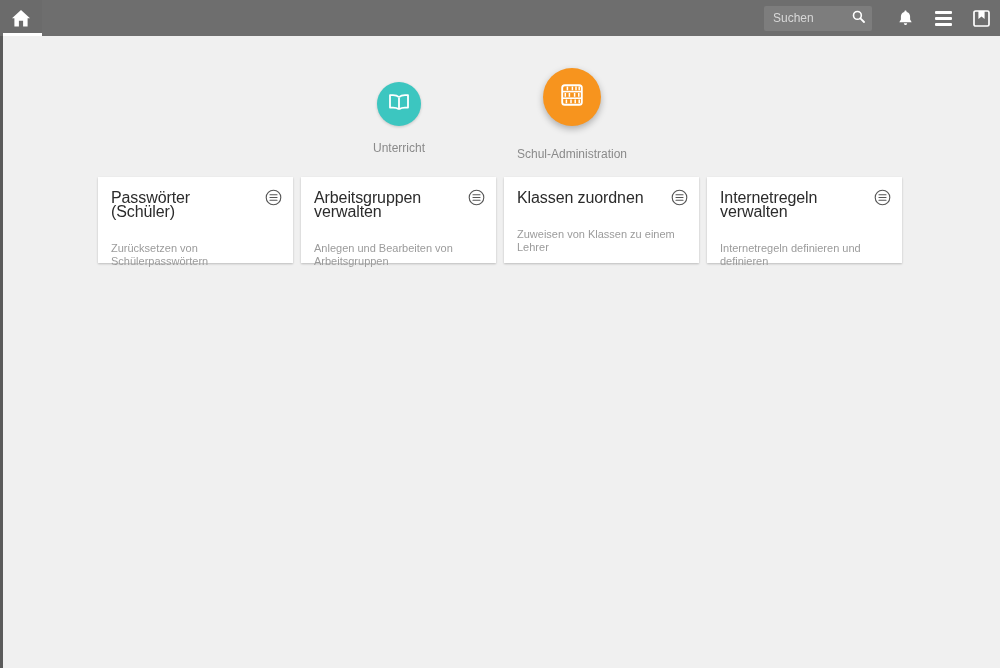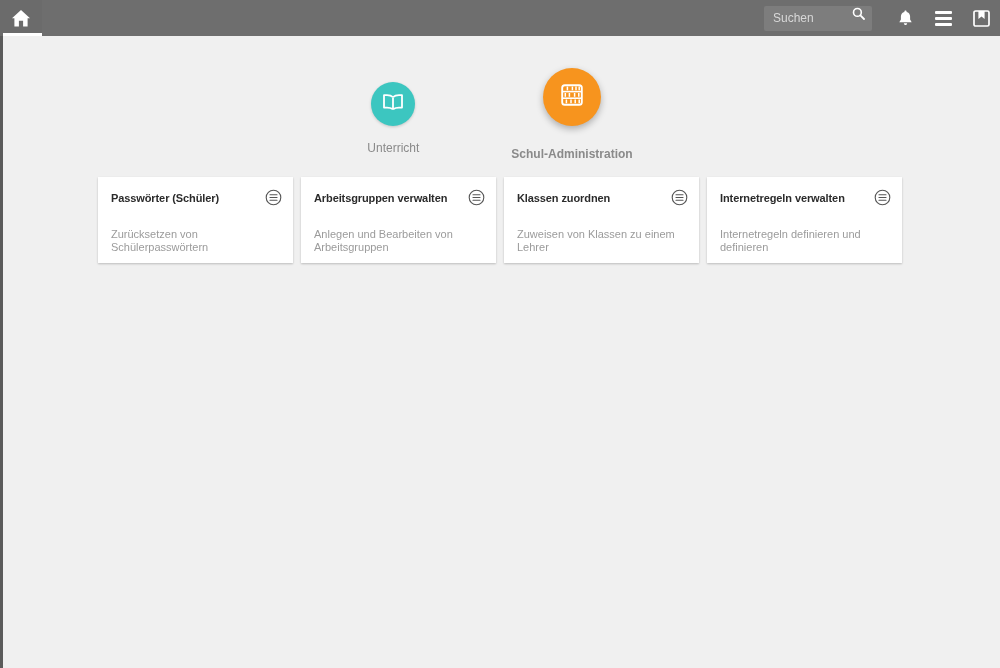--- a/index.html
+++ b/index.html
@@ -63,20 +63,21 @@
   .home-tab svg { display: block; }
 
   .topbar-spacer { flex: 1 1 auto; }
 
   .search-box {
     width: 108px;
     height: 25px;
     background: #7d7d7d;
     border-radius: 2px;
     display: flex;
+    align-items: center;
     padding: 0 7px 0 9px;
     margin-right: 14px;
     cursor: text;
   }
   .search-box input {
     flex: 1 1 auto;
     border: 0;
     outline: 0;
     background: transparent;
     color: #e8e8e8;
@@ -145,21 +146,21 @@
     margin-top: 8px;
     box-shadow: 0 3px 7px rgba(0,0,0,0.28);
   }
 
   .cat-label {
     font-size: 12px;
     color: #8a8a8a;
     margin-top: 15px;
     white-space: nowrap;
   }
-  .category.large .cat-label { margin-top: 21px; font-weight: bold; }
+  .category.large .cat-label { margin-top: 21px; }
 
   
   .card-grid {
     position: absolute;
     top: 177px;
     left: 98px;
     width: 820px;
     display: flex;
     flex-wrap: wrap;
     gap: 8px;
@@ -170,22 +171,22 @@
     width: 195px;
     height: 86px;
     background: #ffffff;
     box-shadow: 0 1px 2px rgba(0,0,0,0.22);
     padding: 14px 13px 0 13px;
     position: relative;
     cursor: pointer;
   }
 
   .card-title {
-    font-size: 11px;
-    font-weight: bold;
+    font-size: 16px;
+    font-weight: normal;
     color: #2b2b2b;
     line-height: 14px;
     padding-right: 24px;
     letter-spacing: -0.1px;
   }
 
   .card-desc {
     font-size: 11px;
     color: #9b9b9b;
     line-height: 13px;

